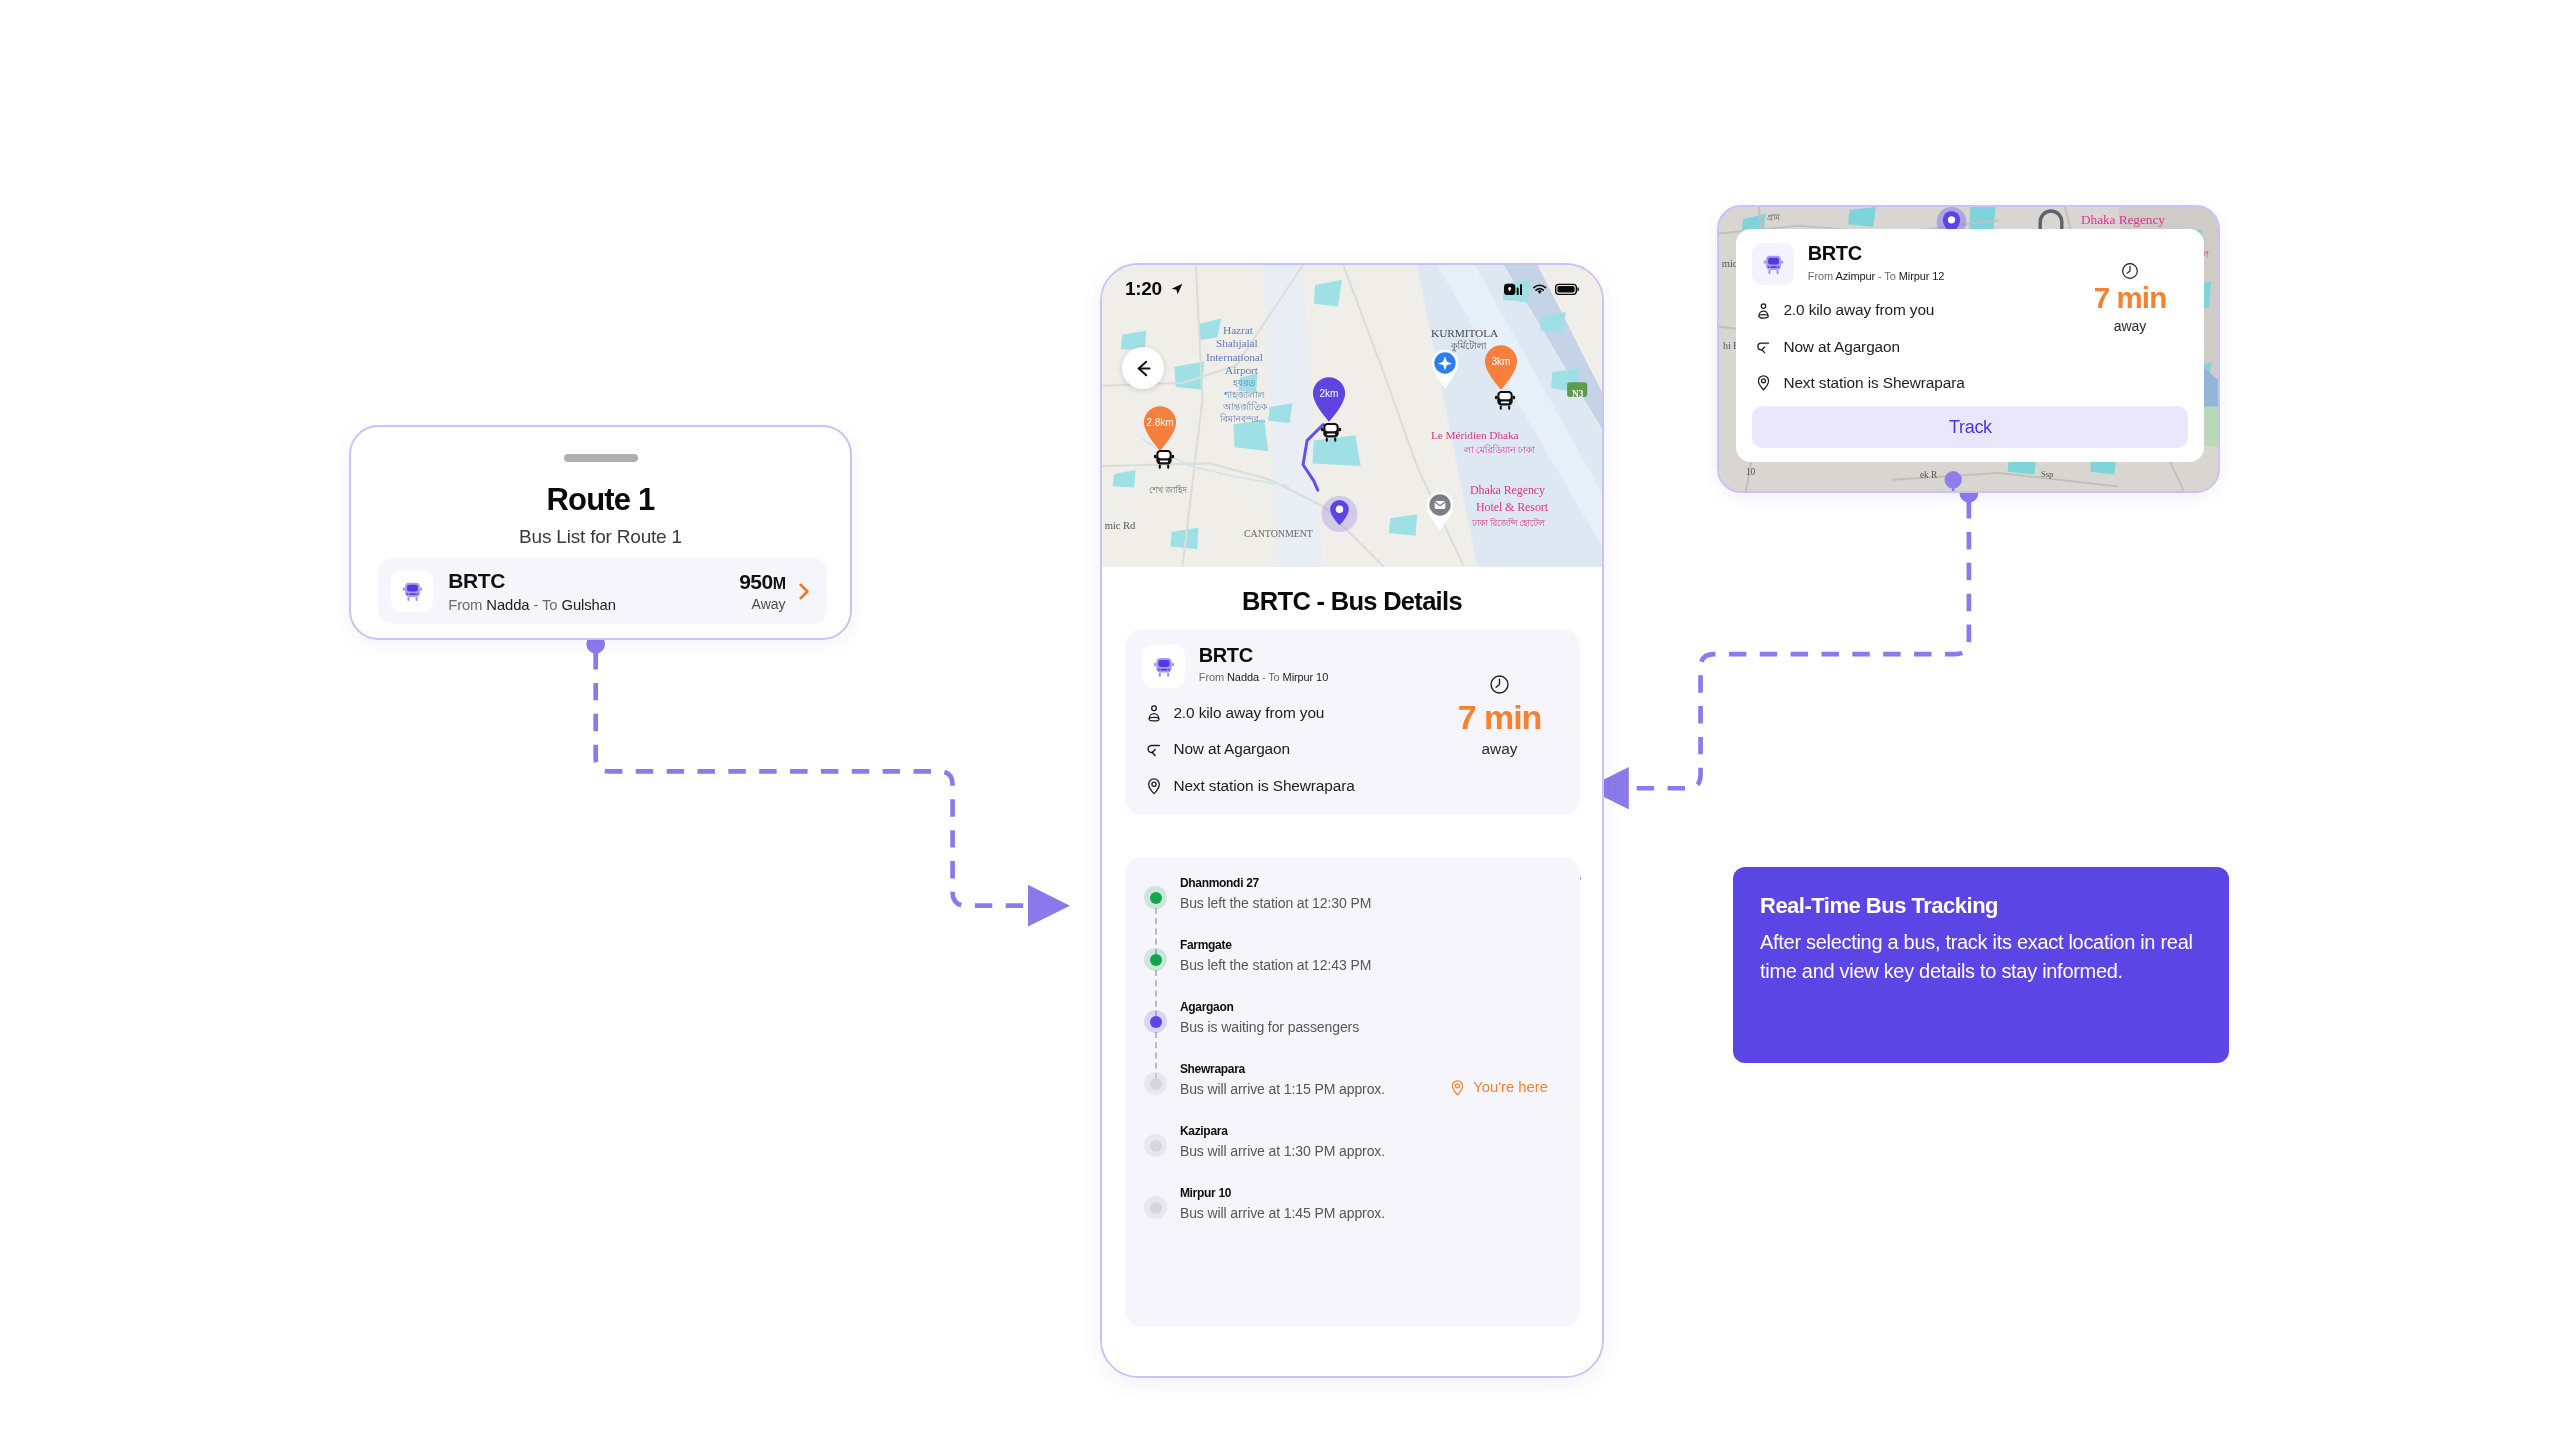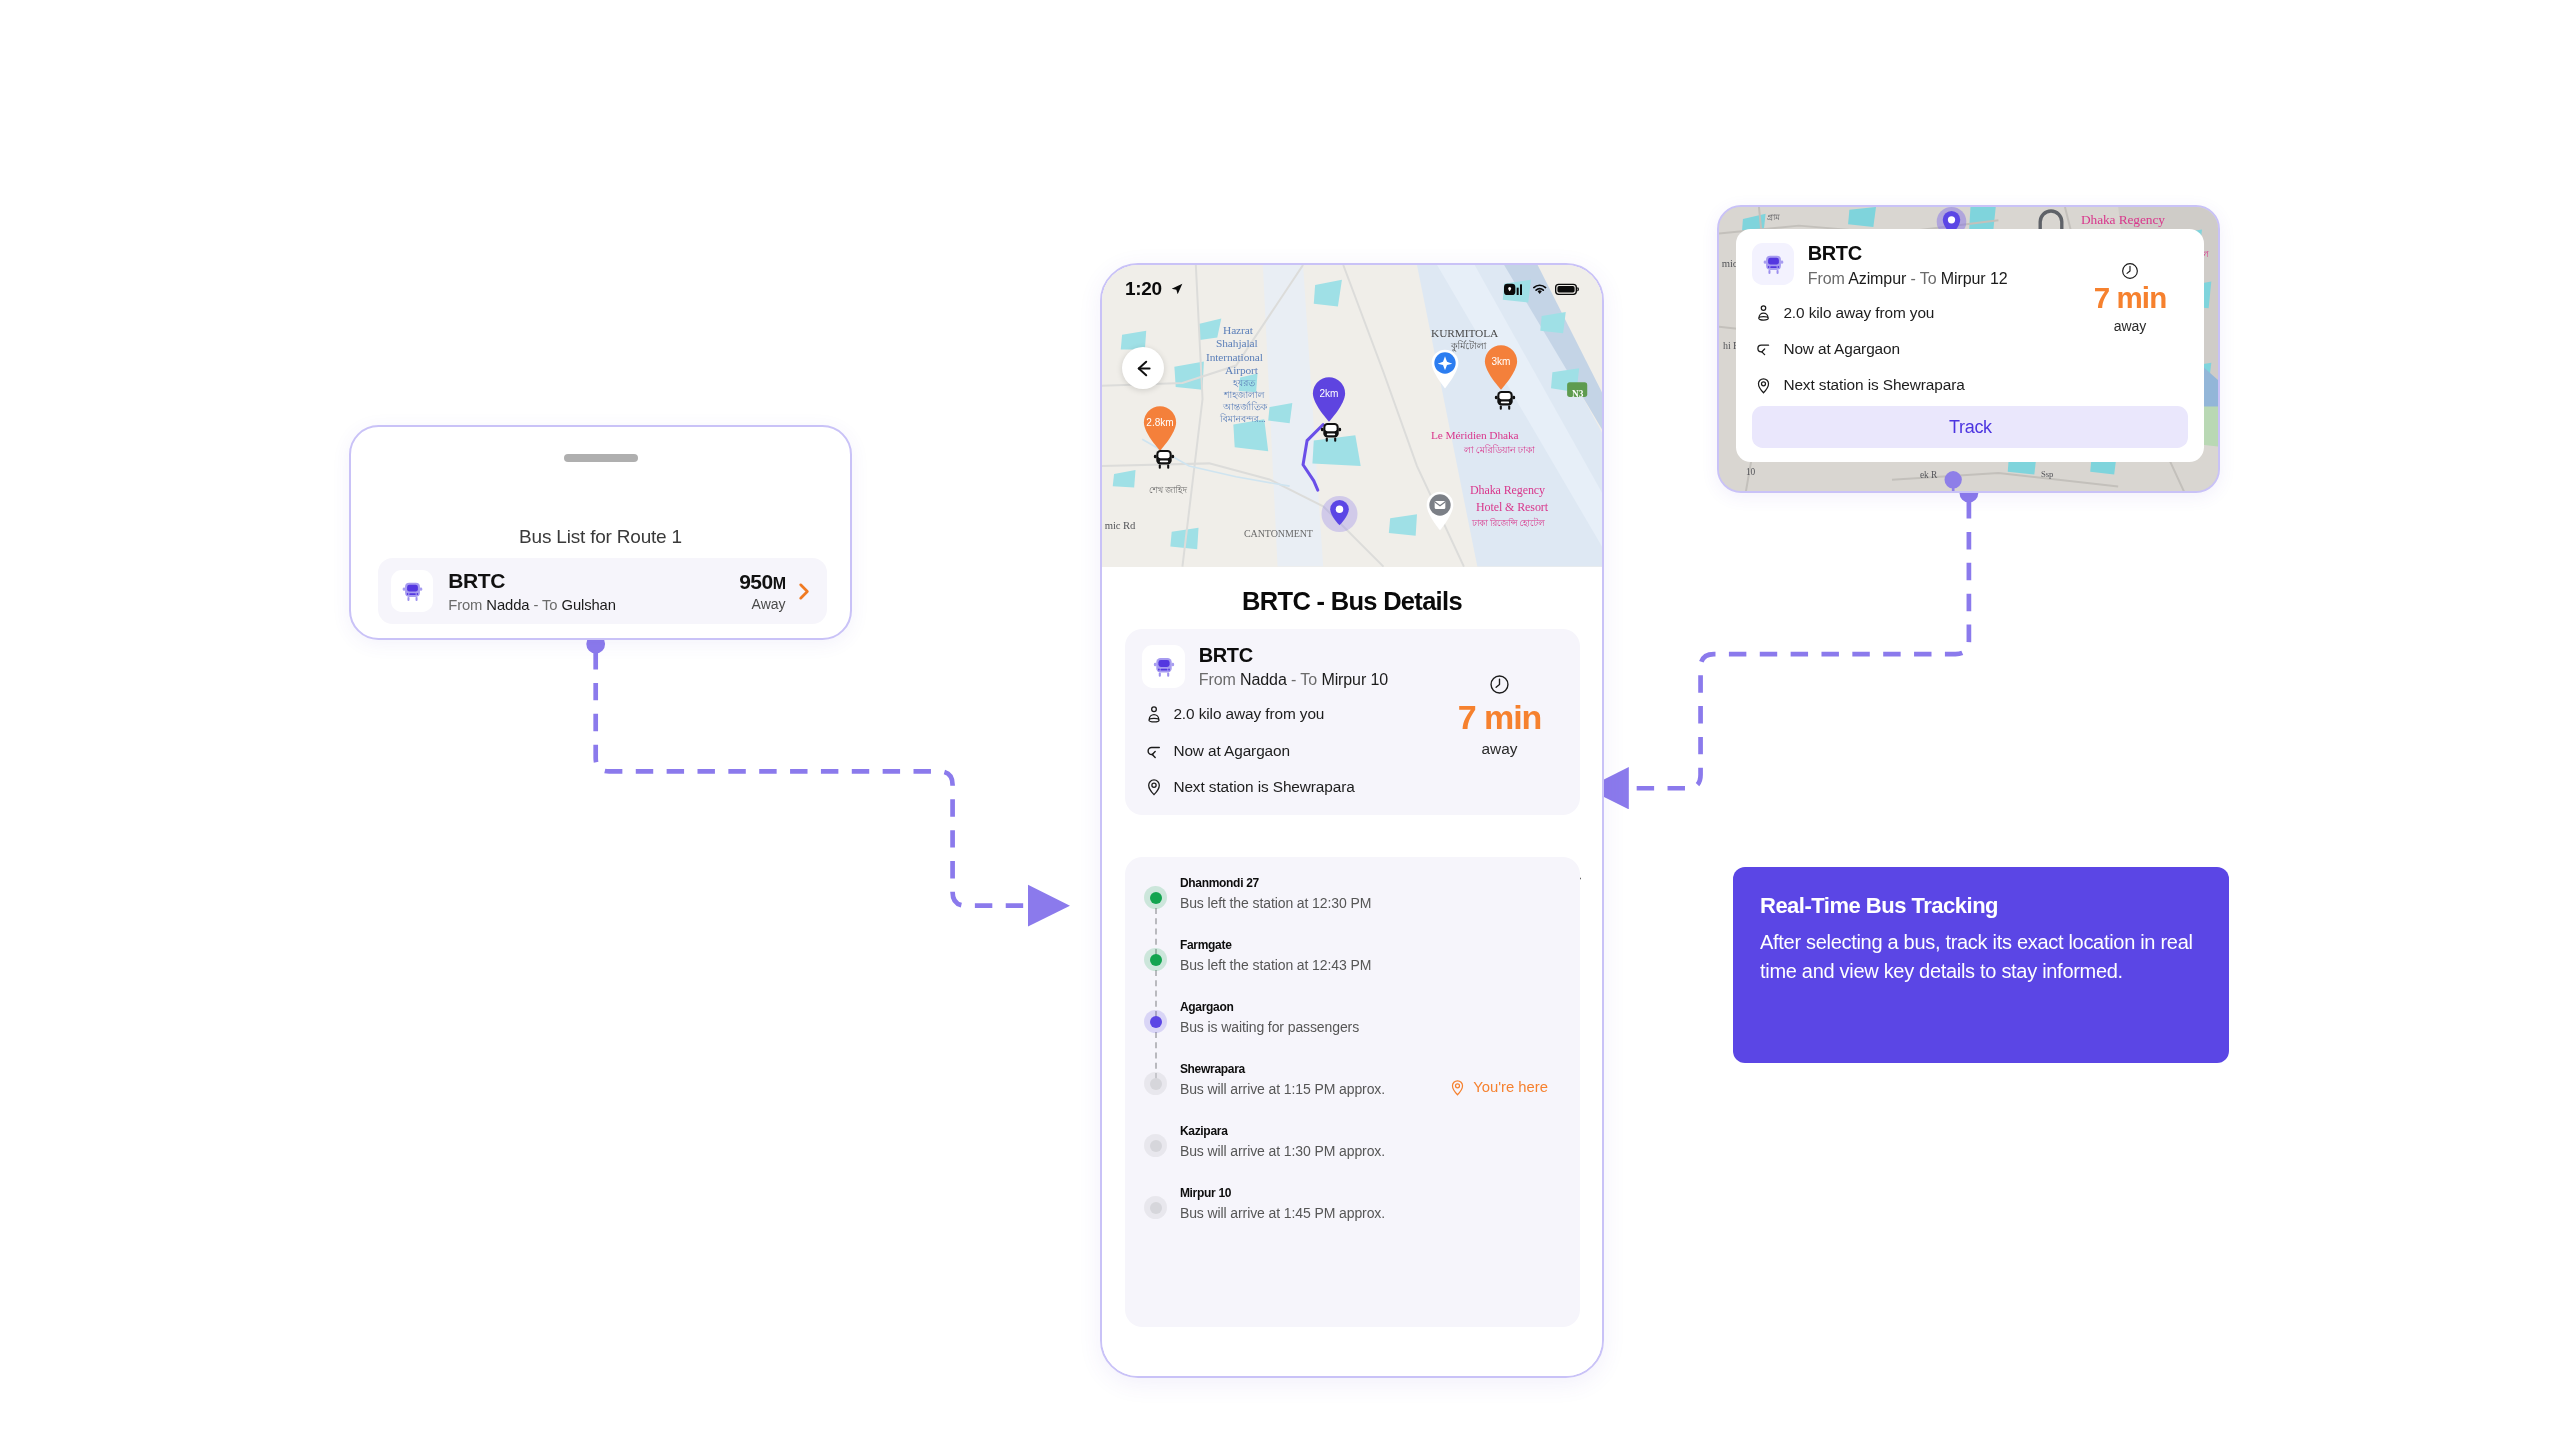--- a/index.html
+++ b/index.html
@@ -75,21 +75,21 @@
   #sheet-title { top: 20px; width:100%; text-align:center; font-size:25.5px; font-weight:700; color:#0A0A0A; letter-spacing:-0.7px;}
 
   #detail-card {
     left:23px; top:62px; width:455px; height:186px;
     background:#F6F5FB; border-radius:17.4px; padding: 16px 17.4px 0 17.4px;
   }
   .dc-head { display:flex; align-items:flex-start; }
   .dc-head .icon-tile { width:43px;height:43px;border-radius:10.7px;background:#fff;display:flex;align-items:center;justify-content:center;flex:0 0 auto;}
   .dc-head .txt { margin-left:13.4px; }
   .dc-name { font-size:20px; font-weight:700; color:#0C0C0C; letter-spacing:-0.4px; line-height:1.05;}
-  .dc-route { font-size:16px; color:#6B6B6B; margin-top:5.4px; letter-spacing:-0.1px;}
+  .dc-route { font-size:11px; color:#6B6B6B; margin-top:5.4px; letter-spacing:-0.1px;}
   .dc-route b { color:#1B1B1B; font-weight:400; }
   .dc-line { display:flex; align-items:center; margin-top:13.4px; }
   .dc-line .li { width:23px; height:23px; flex:0 0 auto; display:flex; align-items:center; justify-content:center;}
   .dc-line span.t { font-size:15.4px; color:#1D1D1D; margin-left:8px; letter-spacing:-0.1px;}
   #eta { position:absolute; right:20px; top:44px; text-align:center; width:121px;}
   #eta .clock { display:flex; justify-content:center; margin-bottom:4px; }
   #eta .big { font-size:34px; font-weight:700; color:#F6812E; letter-spacing:-1.1px; line-height:1; }
   #eta .sm { font-size:15.4px; color:#2A2A2A; margin-top:6px; }
 
   #more-details {
@@ -162,20 +162,21 @@
 
     <circle cx="888" cy="960" r="14" fill="#8B7AEC"></circle>
     <path d="M888,972 L888,1130 Q888,1150 908,1150 L1400,1150 Q1420,1150 1420,1170 L1420,1330 Q1420,1350 1440,1350 L1560,1350" fill="none" stroke="#8B7AEC" stroke-width="7" stroke-dasharray="26 20" stroke-linecap="butt" marker-end="url(#arrR)"></path>
 
     <circle cx="2935" cy="735" r="14" fill="#8B7AEC"></circle>
     <path d="M2935,747 L2935,955 Q2935,975 2915,975 L2555,975 Q2535,975 2535,995 L2535,1155 Q2535,1175 2515,1175 L2400,1175" fill="none" stroke="#8B7AEC" stroke-width="7" stroke-dasharray="26 20" stroke-linecap="butt" marker-end="url(#arrL)"></path>
   </svg>
 
   <div class="abs" id="route-card">
     <div class="abs" id="route-grabber"></div>
+    <div class="abs" id="route-title">Route 1</div>
     <div class="abs" id="route-sub">Bus List for Route 1</div>
 
     <div class="abs" id="route-bus-row">
       <div class="icon-tile">
         <svg width="27" height="27" viewBox="0 0 40 40">
           <rect x="9" y="7" width="22" height="21" rx="6" fill="#A79CF0"></rect>
           <rect x="12" y="10" width="16" height="10" rx="3.5" fill="#5437E0"></rect>
           <rect x="5.5" y="14" width="4" height="5" rx="2" fill="#A79CF0"></rect>
           <rect x="30.5" y="14" width="4" height="5" rx="2" fill="#A79CF0"></rect>
           <rect x="15" y="22.5" width="10" height="2.6" rx="1.3" fill="#5437E0"></rect>

